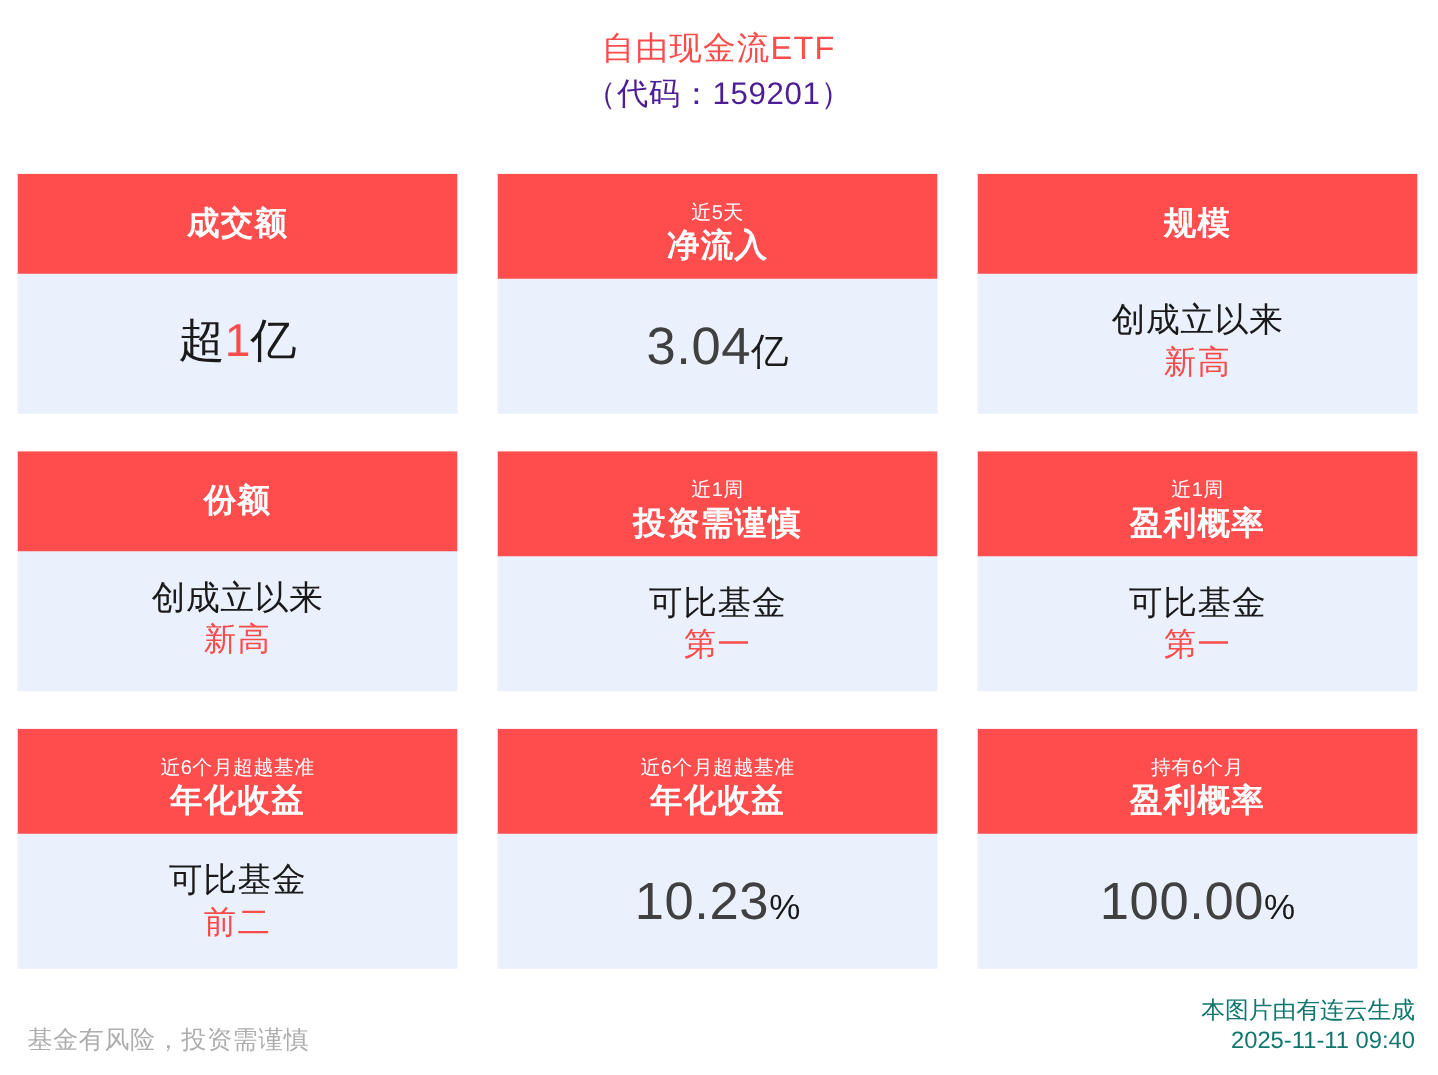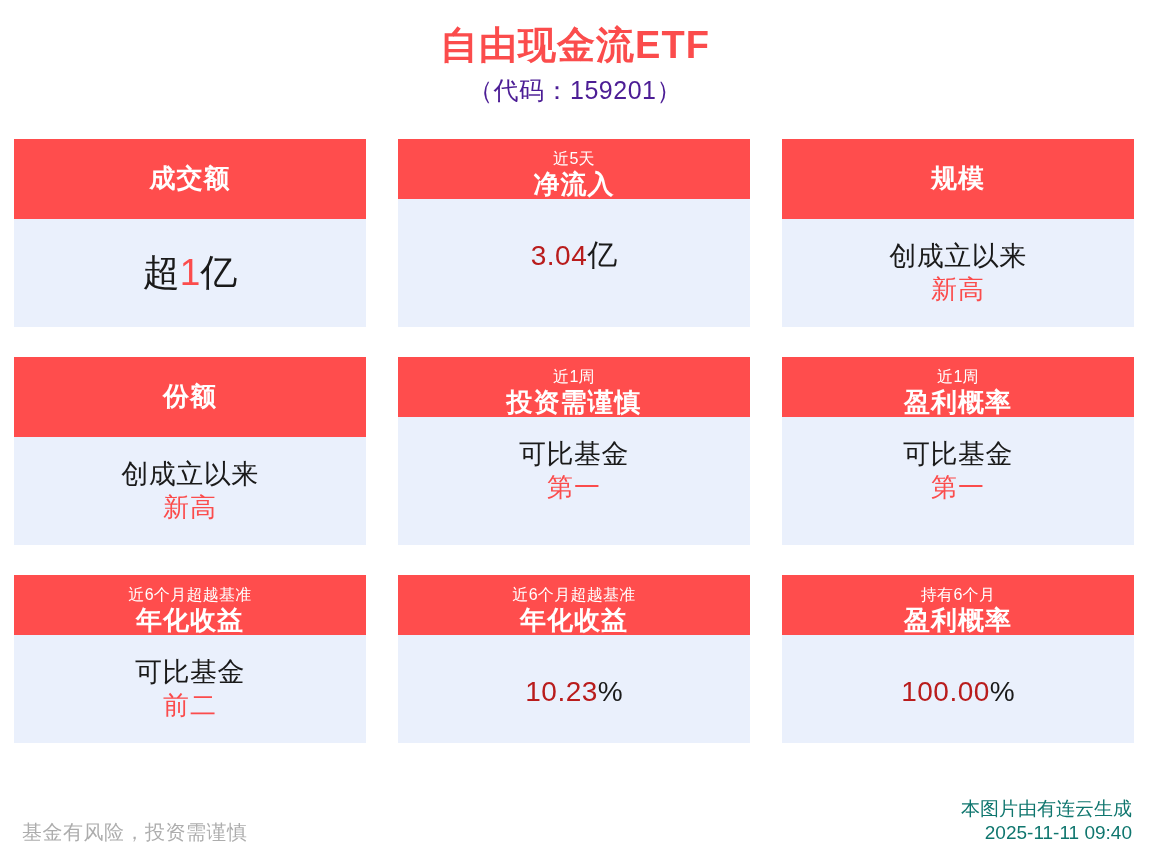--- a/index.html
+++ b/index.html
@@ -15,22 +15,22 @@
     position: relative;
   }
 
   
   .page-header {
     padding-top: 22px;
     text-align: center;
   }
   .page-title {
     color: #FB4C4C;
-    font-size: 38px;
-    font-weight: bold;
+    font-size: 26px;
+    font-weight: normal;
     line-height: 1.25;
     letter-spacing: 1px;
   }
   .page-subtitle {
     color: #4c1d95;
     font-size: 25px;
     font-weight: normal;
     line-height: 1.35;
     margin-top: 4px;
     letter-spacing: 0.5px;
@@ -60,21 +60,21 @@
     box-sizing: border-box;
     width: 100%;
   }
   .card-header.single {
     height: 80px;
     display: flex;
     align-items: center;
     justify-content: center;
   }
   .card-header.double {
-    height: 60px;
+    height: 84px;
     display: flex;
     flex-direction: column;
     align-items: center;
     justify-content: center;
     padding-top: 12px;
   }
   .hdr-small {
     font-size: 16px;
     line-height: 1.25;
     font-weight: normal;
@@ -113,22 +113,22 @@
     white-space: nowrap;
   }
   .accent {
     color: #FB4C4C;
   }
   .unit {
     color: #1a1a1a;
     font-size: 30px;
   }
   .big-num {
-    color: #b91c1c;
-    font-size: 28px;
+    color: #404040;
+    font-size: 42px;
     letter-spacing: 0.5px;
   }
   .pct {
     color: #1a1a1a;
     font-size: 28px;
   }
 
   
   .footer {
     position: absolute;

